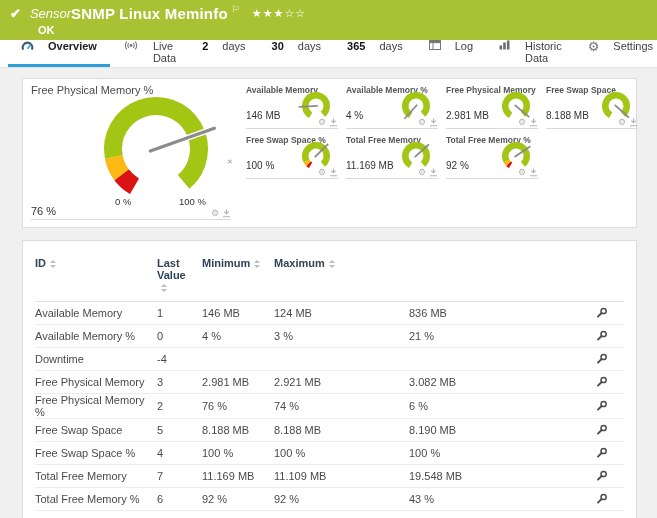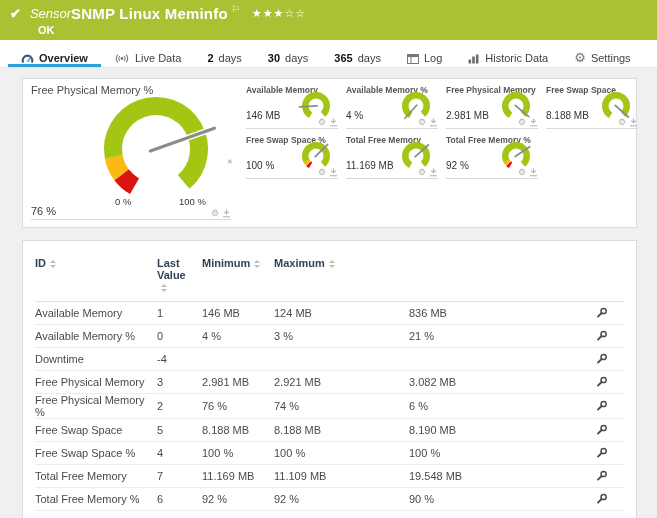--- a/index.html
+++ b/index.html
@@ -17,21 +17,21 @@
   .check { font-size:13px; margin-right:9px; font-weight:bold; }
   .sensor-word { font-style:italic; font-size:13px; margin-right:0; }
   .sensor-title { font-size:15px; font-weight:bold; letter-spacing:.2px; }
   .flag { font-size:9px; margin-left:4px; position:relative; top:-5px; }
   .stars { font-size:11px; margin-left:12px; letter-spacing:1px; cursor:pointer; }
   .ok { position:absolute; left:38px; top:24px; font-size:11px; font-weight:bold; }
 
   
   .tabs { height:28px; background:#fff; display:flex; align-items:stretch;
           padding-left:8px; border-bottom:1px solid #e4e4e4; }
-  .tab { display:flex; align-items:flex-end; gap:5px; padding:0 13px;
+  .tab { display:flex; align-items:flex-start; gap:14px; padding:0 13px;
          font-size:11px; color:#3f3f3f; cursor:pointer; border-bottom:3px solid transparent; }
   .tab.active { border-bottom-color:#2d9fd8; font-weight:bold; color:#222; }
   .tab b { font-weight:bold; color:#111; }
   .tab b:empty { display:none; }
   .ticon { display:flex; align-items:center; color:#787878; }
   .gear-glyph { font-size:13px; color:#787878; line-height:1; }
 
   
   .overview-panel { position:relative; margin:10px 20px 12px 22px; height:150px;
                     background:#fff; border:1px solid #dcdcdc; }
@@ -423,21 +423,21 @@
             <circle cx="8.6" cy="4" r="2.6" fill="none" stroke="#4d4d4d" stroke-width="1.5"></circle>
             <path d="M6.6 6 L3 9.6" stroke="#4d4d4d" stroke-width="1.9" stroke-linecap="round"></path>
           </svg>
         </span>
       </div>
       <div class="tgrid trow">
         <div>Total Free Memory %</div>
         <div class="c-right">6</div>
         <div class="c-right">92 %</div>
         <div class="c-right">92 %</div>
-        <div class="c-right">90 %</div>
+        <div class="c-right">43 %</div>
         <span class="row-icon">
           <svg width="13" height="12" viewBox="0 0 13 12">
             <circle cx="8.6" cy="4" r="2.6" fill="none" stroke="#4d4d4d" stroke-width="1.5"></circle>
             <path d="M6.6 6 L3 9.6" stroke="#4d4d4d" stroke-width="1.9" stroke-linecap="round"></path>
           </svg>
         </span>
       </div>
     </div>
 </section>
 

